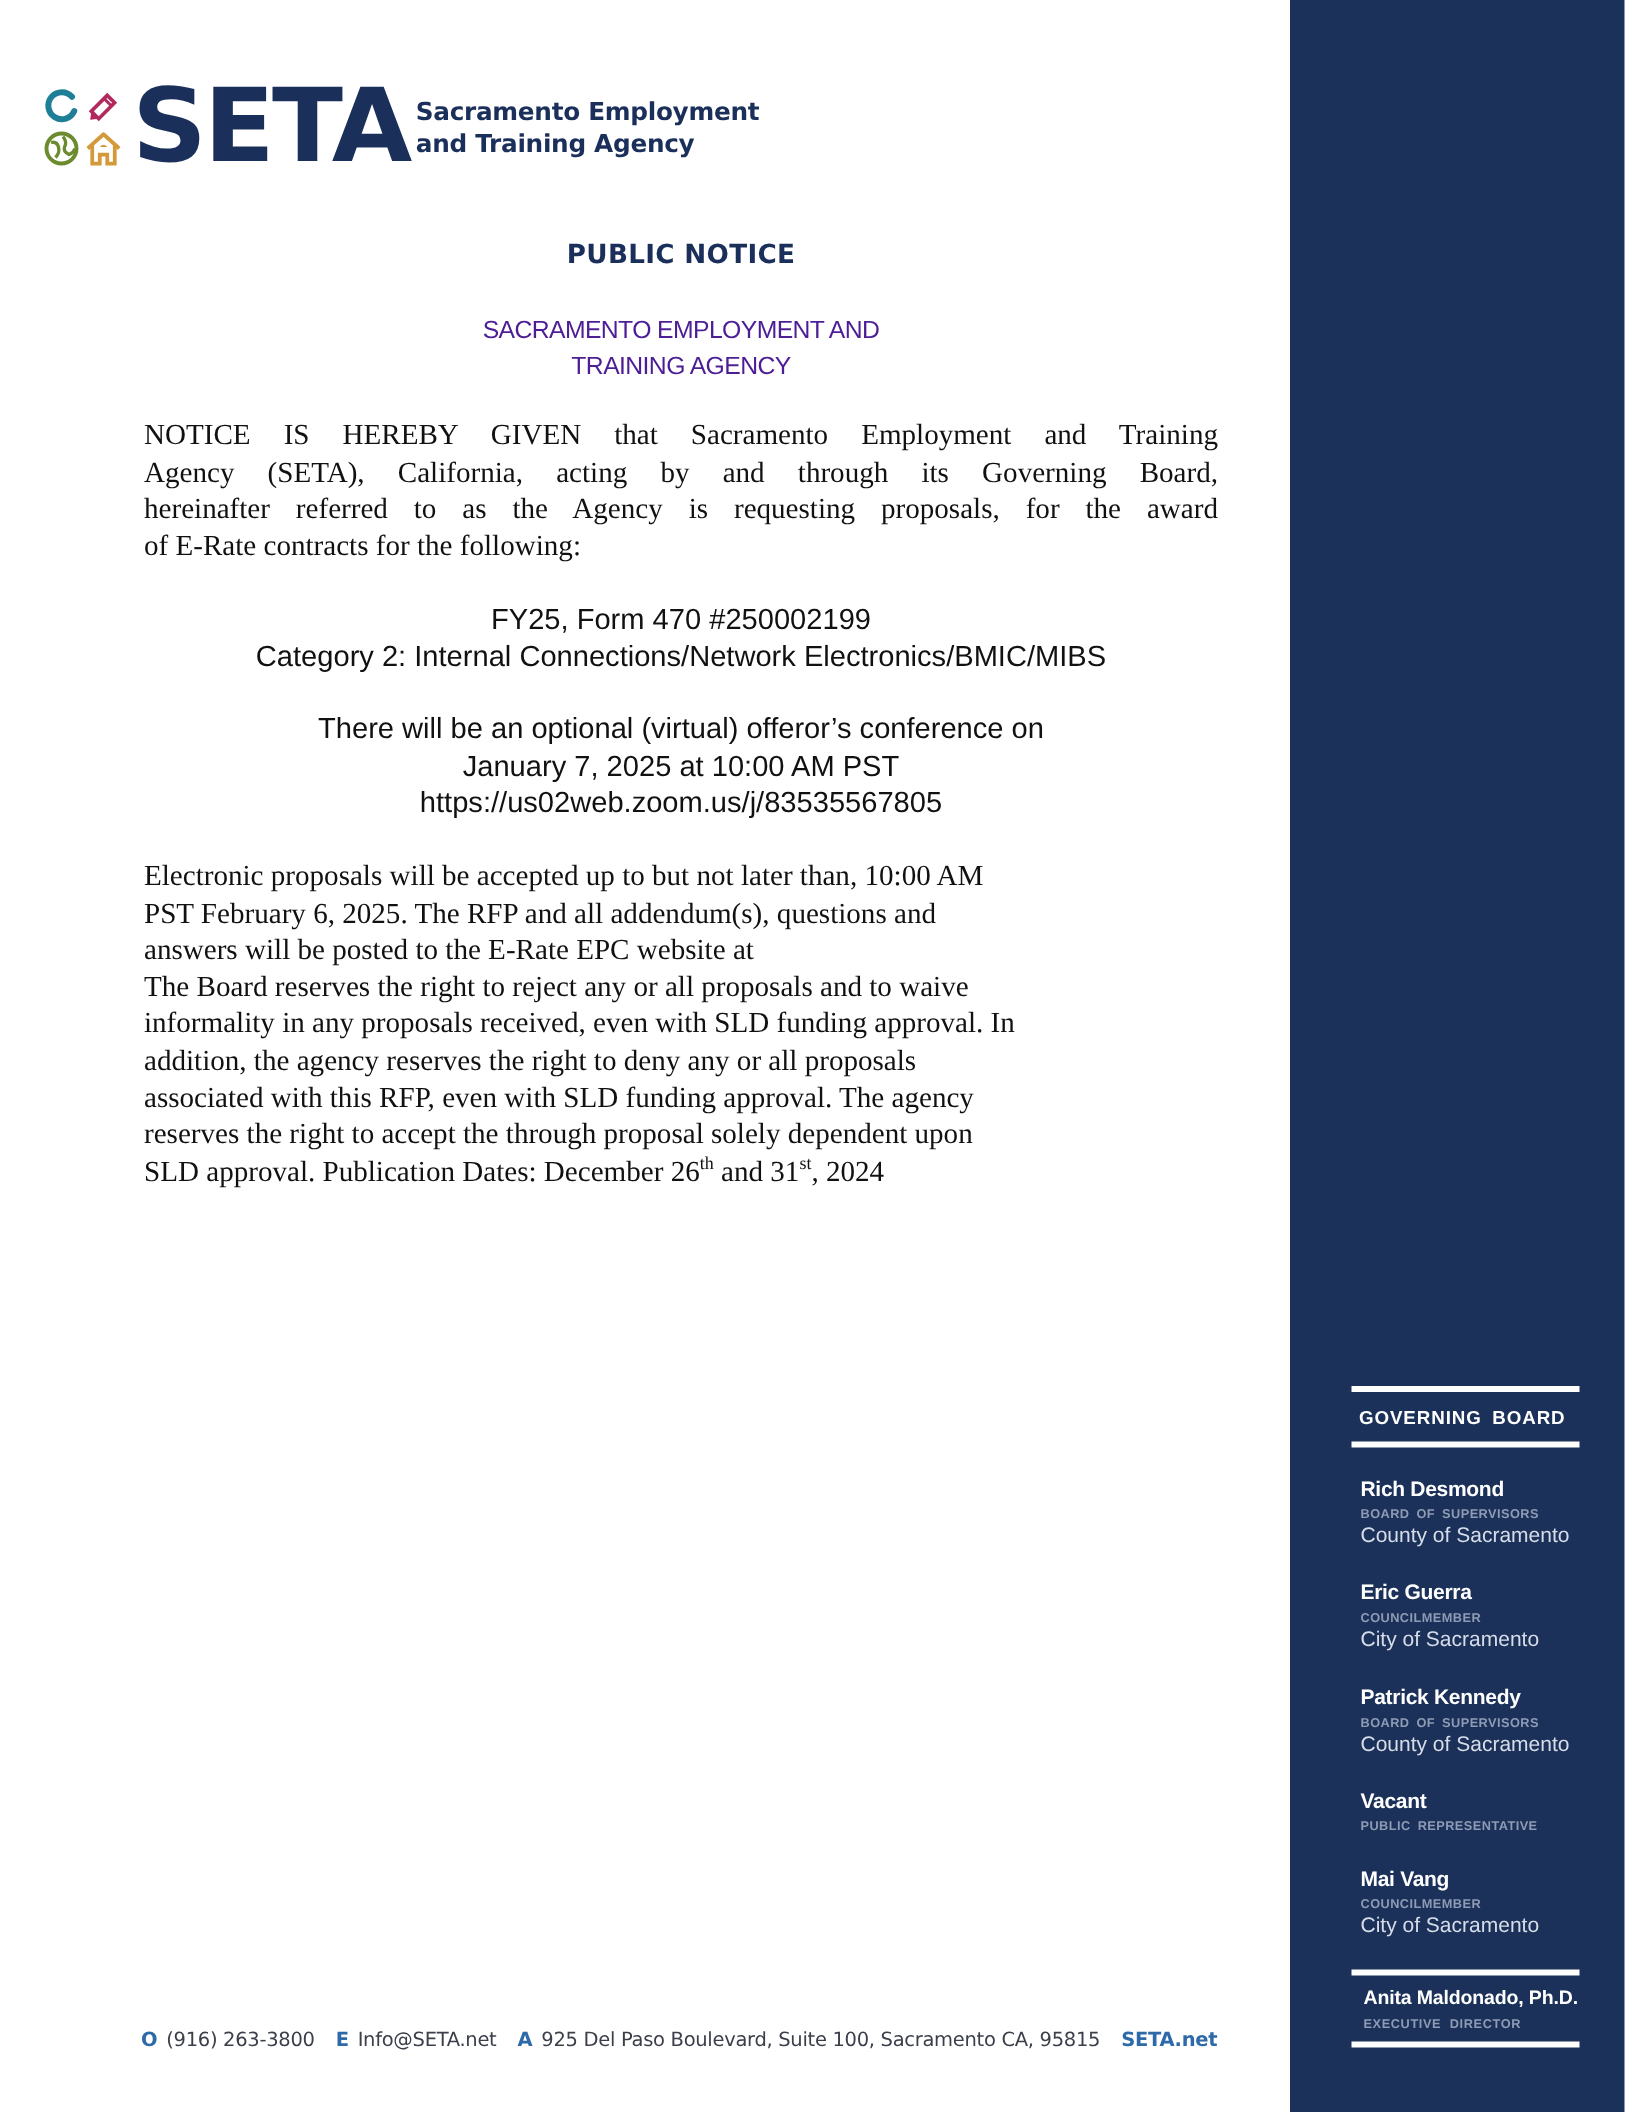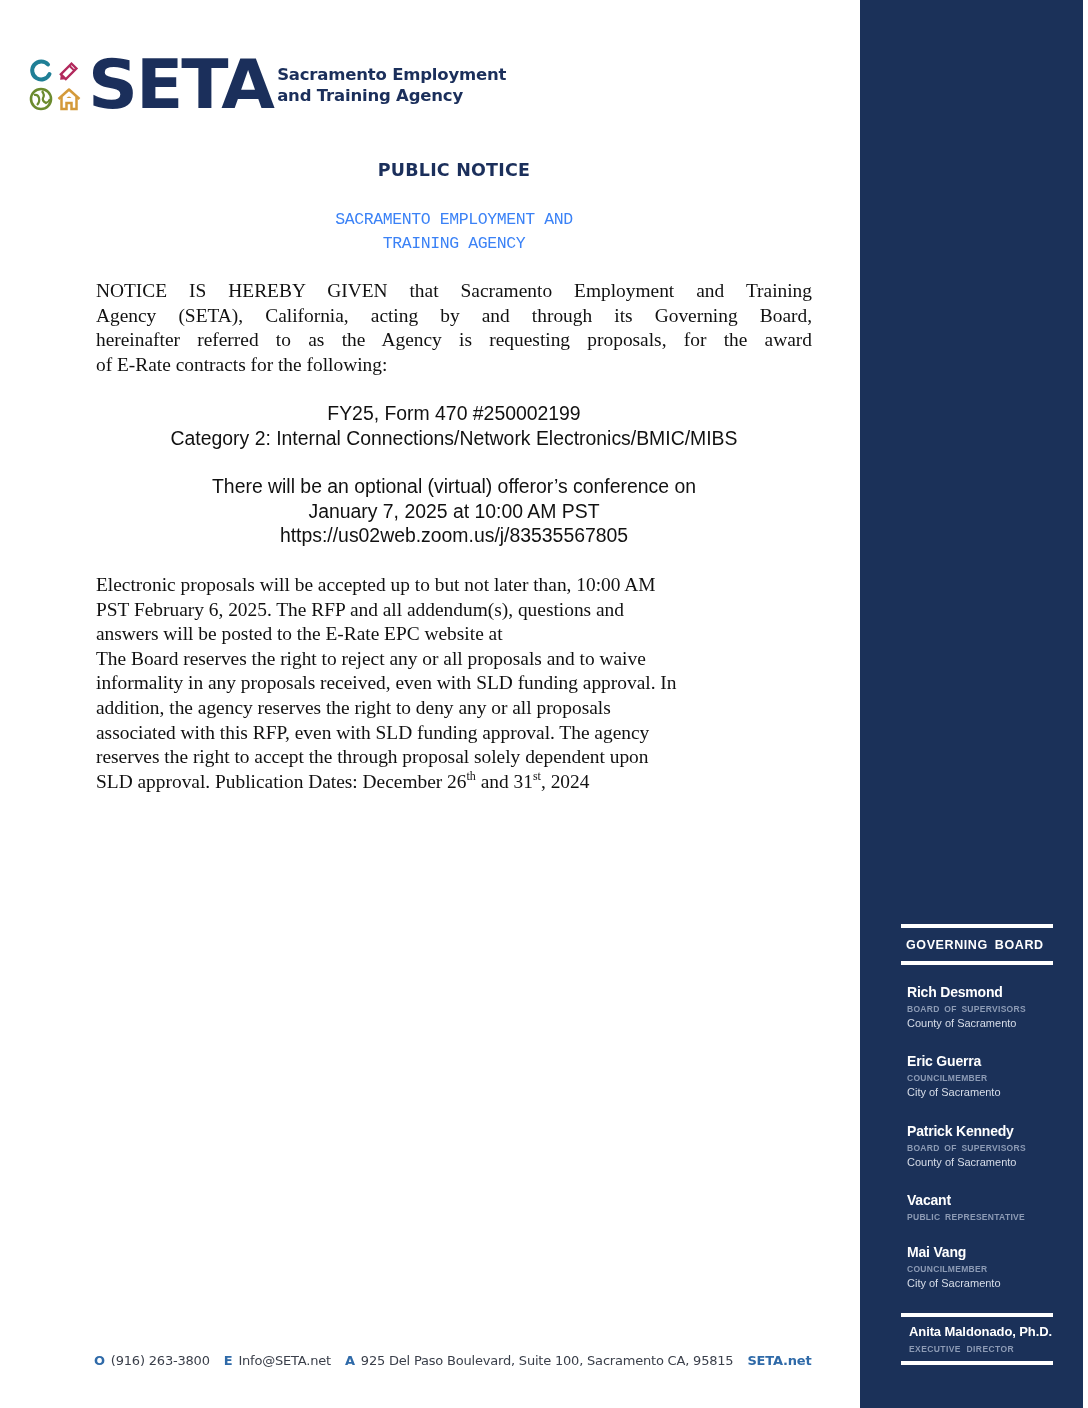--- a/index.html
+++ b/index.html
@@ -9,21 +9,21 @@
     
     .logo { position: absolute; left: 28px; top: 56px; height: 58px; display: flex; align-items: center; }
     .logo-icons { display: grid; grid-template-columns: 26px 26px; grid-template-rows: 26px 26px; gap: 2px 2px; width: 54px; height: 54px; }
     .logo-icons svg { width: 26px; height: 26px; display: block; }
     .logo-word { font-family: "DejaVu Sans", sans-serif; font-weight: 900; font-size: 68px; color: #1b2f5b; letter-spacing: -2px; line-height: 58px; margin-left: 6px; transform: scaleX(1.02); transform-origin: left center; }
     .logo-sub { margin-left: 8px; display: flex; flex-direction: column; font-family: "DejaVu Sans", sans-serif; font-weight: 700; font-size: 16.5px; color: #1b2f5b; line-height: 21px; letter-spacing: -0.2px; }
 
     
     .heading { position: absolute; left: 96px; width: 716px; text-align: center; }
     .pn-title { top: 160px; font-family: "DejaVu Sans", sans-serif; font-weight: 700; font-size: 17.5px; color: #1b2f5b; letter-spacing: 0.2px; }
-    .agency-name { top: 208px; font-family: Liberation Mono, monospace; font-size: 16.5px; color: #3b82f6; line-height: 24px; letter-spacing: -0.4px; }
+    .agency-name { top: 208px; font-family: Liberation Sans, sans-serif; font-size: 16.5px; color: #4c1d95; line-height: 24px; letter-spacing: -0.4px; }
 
     .para { position: absolute; left: 96px; width: 716px; font-family: Liberation Serif, serif; font-size: 19.4px; line-height: 24.6px; color: #111; }
     .justify { text-align: justify; text-align-last: left; }
     .p1 { top: 279px; }
     .center-block { position: absolute; left: 96px; width: 716px; text-align: center; font-size: 19.4px; line-height: 24.6px; color: #111; }
     .form-block { top: 401px; }
     .conf-block { top: 474px; }
     .p2 { top: 573px; width: 700px; }
     .p2 sup { font-size: 12px; line-height: 0; vertical-align: 8px; }
     .line { display: block; white-space: nowrap; }
@@ -34,21 +34,21 @@
     .footer .val { margin-right: 14px; }
     .footer .site { color: #2f6aa8; font-weight: 700; }
 
     
     .sidebar { position: absolute; left: 860px; top: 0; width: 223px; height: 1408px; background: #1b3159; padding-left: 23px; }
     .rule { position: absolute; left: 41px; width: 152px; height: 4px; background: #ffffff; }
     .board-title { position: absolute; left: 46px; top: 938px; font-family: "Liberation Sans", sans-serif; font-weight: 700; font-size: 12.5px; letter-spacing: 0.6px; color: #ffffff; word-spacing: 3px; }
     .member { position: absolute; left: 47px; color: #ffffff; }
     .member .name { font-family: "Liberation Sans", sans-serif; font-weight: 700; font-size: 14px; line-height: 17px; color: #ffffff; letter-spacing: -0.2px; }
     .member .role { font-family: "Liberation Sans", sans-serif; font-weight: 700; font-size: 8.5px; line-height: 14px; color: #8d9bb5; letter-spacing: 0.3px; word-spacing: 2px; margin-top: 1px; }
-    .member .org { font-family: "Liberation Sans", sans-serif; font-size: 11px; line-height: 15px; color: #d7dde8; }
+    .member .org { font-family: "Liberation Sans", sans-serif; font-size: 14px; line-height: 15px; color: #d7dde8; }
     .exec { position: absolute; left: 49px; top: 1324px; }
     .exec .name { font-family: "Liberation Sans", sans-serif; font-weight: 700; font-size: 13px; color: #ffffff; letter-spacing: -0.1px; }
     .exec .role { font-family: "Liberation Sans", sans-serif; font-weight: 700; font-size: 8.5px; color: #8d9bb5; letter-spacing: 0.4px; word-spacing: 3px; margin-top: 5px; }
   </style>
 </head>
 <body>
 
 <div class="logo">
   <div class="logo-icons">
     <span>

